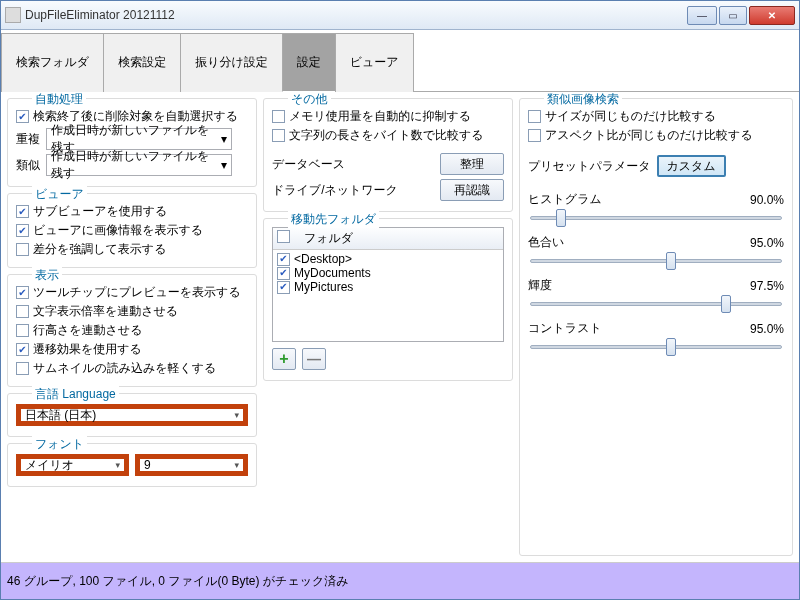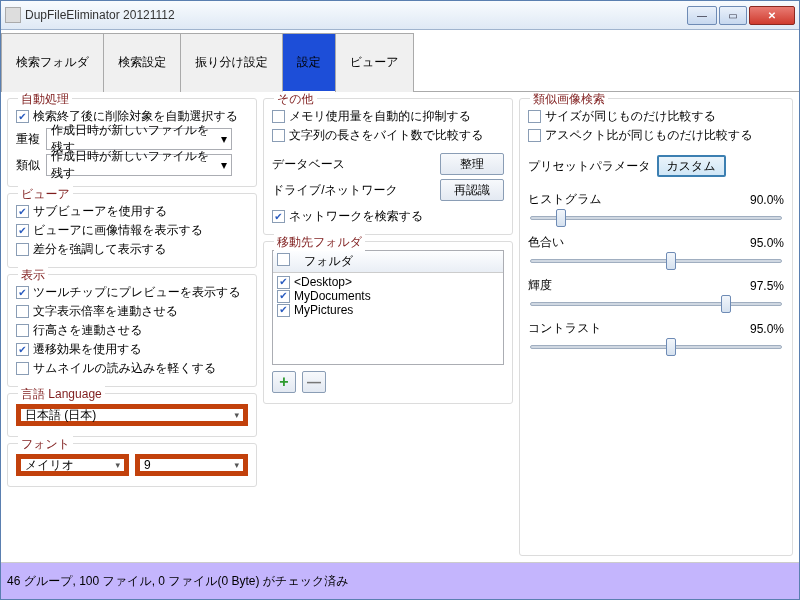--- a/index.html
+++ b/index.html
@@ -7,28 +7,28 @@
 .window { width: 800px; height: 600px; border: 1px solid #5a7fb0; display: flex; flex-direction: column; background: #f0f0f0; }
 .titlebar { height: 29px; background: linear-gradient(#f8fbfe, #dfe9f5); display: flex; align-items: center; padding: 0 4px; border-bottom: 1px solid #a0b4ce; }
 .titlebar-icon { width: 16px; height: 16px; background: #ddd; margin-right: 4px; border: 1px solid #aaa; }
 .title-text { flex: 1; color: #333; }
 .winbtns { display: flex; gap: 2px; }
 .winbtn { width: 30px; height: 19px; border: 1px solid #6e8bb5; background: linear-gradient(#eaf1fa,#c7d8ef); border-radius: 2px; display:flex; align-items:center; justify-content:center; font-size:10px; color:#334; }
 .winbtn.max { width: 28px; }
 .winbtn.close { width: 46px; background: linear-gradient(#e97c74,#cf3b2e); color:#fff; border-color:#8a2820; font-weight:bold; }
 .tabs { display: flex; background: #fff; border-bottom: 1px solid #aaa; padding-top: 2px; }
 .tab { padding: 20px 14px; border: 1px solid #aaa; border-bottom: none; margin-right: -1px; background: #f0f0f0; position: relative; top: 1px; cursor: default; }
-.tab.active { background: #1d4ed8; border-bottom: 1px solid #fff; text-align: right; }
+.tab.active { background: #a3a3a3; border-bottom: 1px solid #fff; text-align: right; }
 .content { flex: 1; background: #fff; display: flex; padding: 6px; gap: 6px; overflow: hidden; }
 .col { display: flex; flex-direction: column; gap: 6px; }
 .col1 { width: 250px; }
 .col2 { width: 250px; }
 .col3 { flex: 1; }
 .group { border: 1px solid #dcdcdc; border-radius: 3px; padding: 8px 8px; position: relative; }
-.group-title { position: absolute; top: -8px; left: 10px; background: #fff; padding: 0 3px; color: #7f1d1d; }
+.group-title { position: absolute; top: -8px; left: 24px; background: #fff; padding: 0 3px; color: #0369a1; }
 .check-row { display: flex; align-items: center; gap: 4px; padding: 1px 0; }
 .check { width: 13px; height: 13px; border: 1px solid #8a9db5; background: #fff; display: inline-flex; align-items:center; justify-content:center; font-size:10px; color:#2a5bbf; }
 .check.checked::after { content: "✔"; font-size: 10px; line-height: 1; }
 .lbl { color: #000; }
 .row { display: flex; align-items: center; gap: 6px; padding: 2px 0; }
 .dd { border: 5px solid #c2410c; background: #fff; padding: 1px 4px; flex: 1; display:flex; justify-content:space-between; align-items:center; height: 22px; }
 .dd .arrow { font-size: 9px; color:#555; }
 .btn { border: 1px solid #8a9db5; background: linear-gradient(#f7f9fc,#e3e9f2); padding: 1px 8px; height: 22px; display:inline-flex; align-items:center; justify-content:center; border-radius:2px; min-width: 64px; }
 .btn.primary { border: 2px solid #3c7fb1; background: linear-gradient(#eaf4fb,#cfe6f6); }
 .folder-list { border: 1px solid #abadb3; background: #fff; height: 115px; padding: 0; }
@@ -170,24 +170,20 @@
             <span class="lbl">文字列の長さをバイト数で比較する</span>
           </div>
         <div class="row" style="justify-content:space-between; margin-top:6px;">
           <span>データベース</span>
           <div class="btn">整理</div>
         </div>
         <div class="row" style="justify-content:space-between;">
           <span>ドライブ/ネットワーク</span>
           <div class="btn">再認識</div>
         </div>
-        <div class="check-row" style="margin-top:4px;">
-            <span class="check checked"></span>
-            <span class="lbl">ネットワークを検索する</span>
-          </div>
       </div>
 
       <div class="group" style="flex:0;">
         <div class="group-title">移動先フォルダ</div>
         <div class="folder-list">
           <div class="folder-header">
             <span class="check"></span>
             <span>フォルダ</span>
           </div>
           <div class="folder-items">

